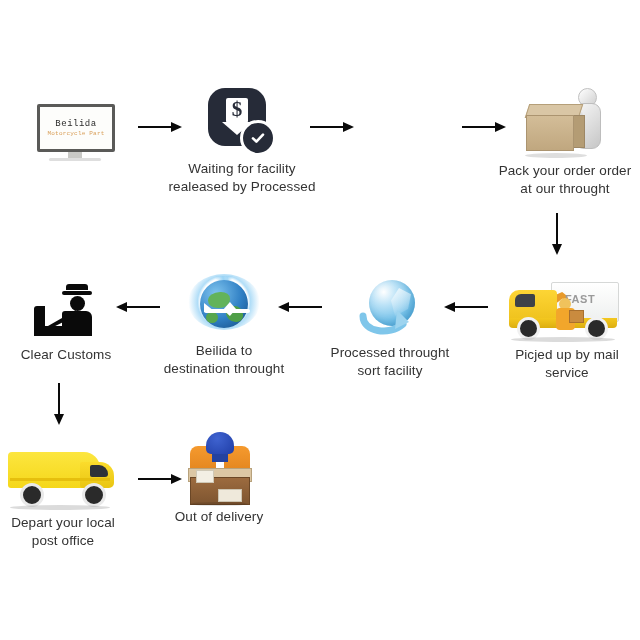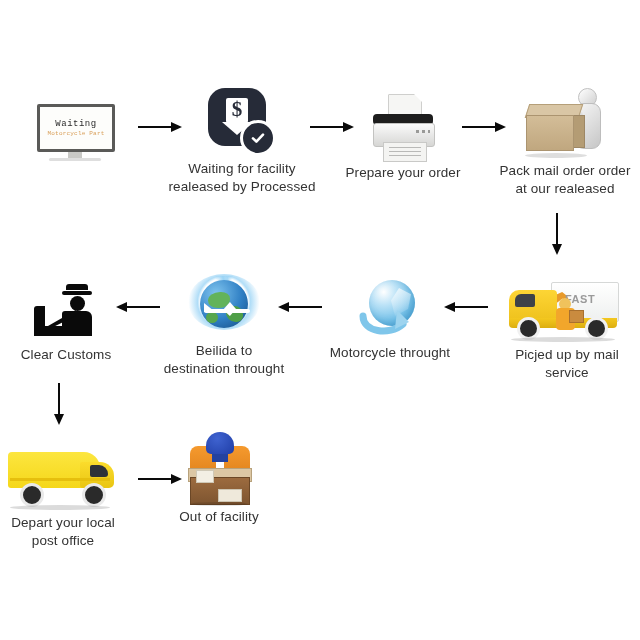--- a/index.html
+++ b/index.html
@@ -379,21 +379,21 @@
 </style>
 </head>
 <body>
 
 <div class="flow">
 
   <div class="step" style="left:0px;top:92px;">
     <div class="icon-box">
       <div class="monitor">
         <div class="screen">
-          <div class="brand">Waiting</div>
+          <div class="brand">Beilida</div>
           <div class="sub">Motorcycle Part</div>
         </div>
         <div class="neck"></div>
         <div class="base"></div>
       </div>
     </div>
   </div>
 
   <div class="arrow-h right" style="left:138px;top:122px;width:44px;">
     <div class="shaft"></div>
@@ -420,53 +420,41 @@
       <div>Waiting for facility</div>
       <div>realeased by Processed</div>
     </div>
   </div>
 
   <div class="arrow-h right" style="left:310px;top:122px;width:44px;">
     <div class="shaft"></div>
     <div class="head"></div>
   </div>
 
-  <div class="step" style="left:328px;top:88px;">
-    <div class="icon-box">
-      <div class="printer">
-        <div class="paper-top"></div>
-        <div class="bar"></div>
-        <div class="body"></div>
-        <div class="dots"></div>
-        <div class="out"></div>
-      </div>
-    </div>
-    <div class="caption">Prepare your order</div>
-  </div>
 
   <div class="arrow-h right" style="left:462px;top:122px;width:44px;">
     <div class="shaft"></div>
     <div class="head"></div>
   </div>
 
   <div class="step" style="left:490px;top:86px;">
     <div class="icon-box">
       <div class="pack">
         <div class="person-head"></div>
         <div class="person-body"></div>
         <div class="arm"></div>
         <div class="box-top"></div>
         <div class="box-side"></div>
         <div class="box-front"></div>
         <div class="shadow"></div>
       </div>
     </div>
     <div class="caption">
-      <div>Pack mail order order</div>
-      <div>at our realeased</div>
+      <div>Pack your order order</div>
+      <div>at our throught</div>
     </div>
   </div>
 
   <div class="arrow-v" style="left:552px;top:213px;height:42px;">
     <div class="shaft"></div>
     <div class="head"></div>
   </div>
 
   <div class="step" style="left:492px;top:270px;">
     <div class="icon-box">
@@ -500,21 +488,22 @@
         <div class="facet"></div>
         <div class="arrow-ring">
           <svg width="56" height="34" viewBox="0 0 56 34" aria-hidden="true">
             <path d="M4 14 C4 30, 30 34, 44 22" fill="none" stroke="#7fc6ea" stroke-width="7" stroke-linecap="round"></path>
             <path d="M38 8 L50 20 L36 27 Z" fill="#9ed4ef"></path>
           </svg>
         </div>
       </div>
     </div>
     <div class="caption">
-      <div>Motorcycle throught</div>
+      <div>Processed throught</div>
+      <div>sort facility</div>
     </div>
   </div>
 
   <div class="arrow-h left" style="left:278px;top:302px;width:44px;">
     <div class="shaft"></div>
     <div class="head"></div>
   </div>
 
   <div class="step" style="left:149px;top:266px;">
     <div class="icon-box">
@@ -594,16 +583,16 @@
         <div class="vest-r"></div>
         <div class="neck"></div>
         <div class="cap"></div>
         <div class="box-top"></div>
         <div class="box-front"></div>
         <div class="slip1"></div>
         <div class="slip2"></div>
         <div class="shadow"></div>
       </div>
     </div>
-    <div class="caption">Out of facility</div>
+    <div class="caption">Out of delivery</div>
   </div>
 
 </div>
 
 </body></html>

